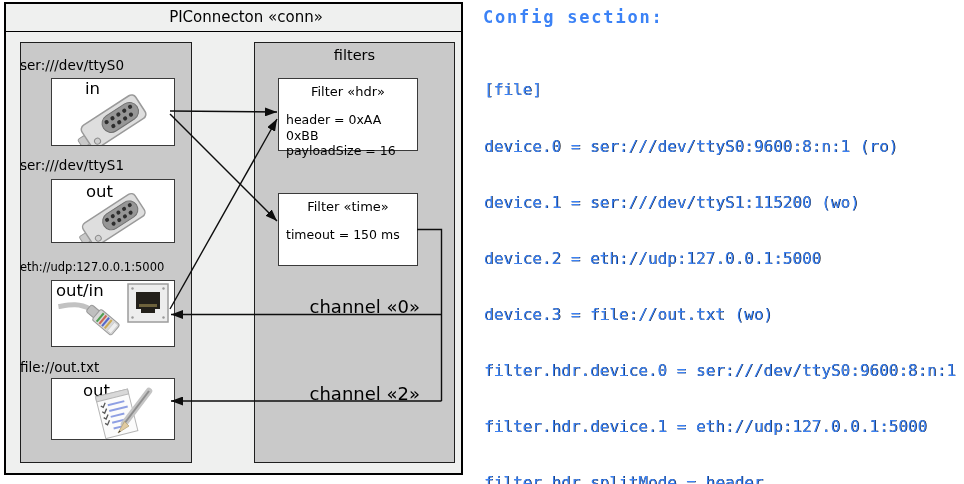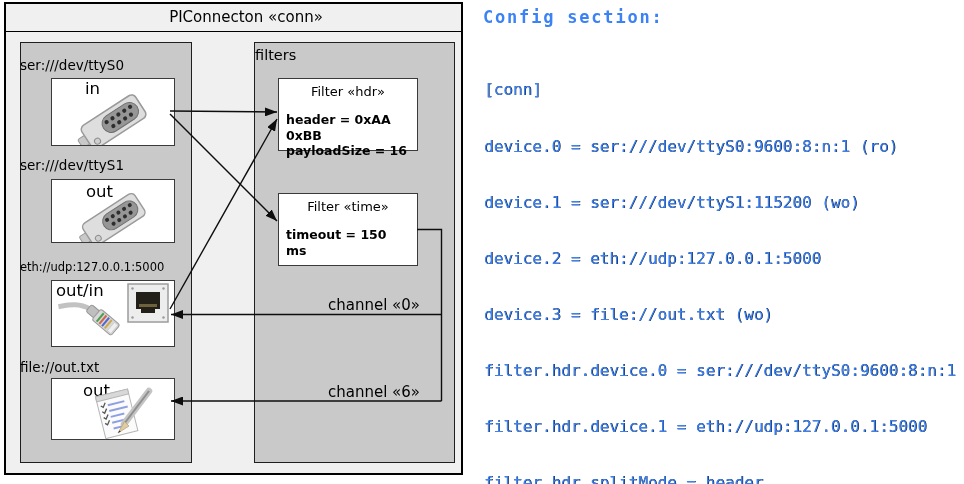--- a/index.html
+++ b/index.html
@@ -8,35 +8,35 @@
   .abs{position:absolute;box-sizing:border-box;}
 
   
   .outer{left:4px;top:2px;width:459px;height:473px;border:2.5px solid #000;background:#eff0ef;}
   .outer-title{height:27px;line-height:27px;text-align:center;font-size:15px;border-bottom:1.5px solid #000;padding-left:25px;}
 
   
   .col{background:#c9c9c9;border:1.5px solid #1f1f1f;}
   .devices-col{left:20px;top:42px;width:172px;height:421px;}
   .filters-col{left:254px;top:42px;width:201px;height:421px;}
-  .filters-title{font-size:14.5px;padding-top:4px;}
+  .filters-title{text-align:center;font-size:14.5px;padding-top:4px;}
 
   
   .dev-label{left:20px;width:172px;text-align:left;font-size:13.5px;}
   .dev-label.small{font-size:11.5px;}
   .dev-box{left:51px;width:124px;background:#fff;border:1.5px solid #3a3a3a;}
   .dir{position:absolute;font-size:16.5px;line-height:1;}
 
   
   .filter-box{left:278px;width:140px;height:73px;background:#fff;border:1.5px solid #3a3a3a;}
   .filter-title{text-align:center;font-size:13px;padding-top:5px;}
-  .filter-props{margin:13px 7px 0 7px;font-size:12.5px;line-height:15.5px;font-weight:bold;}
-
-  
-  .chan-label{left:290px;width:130px;text-align:right;font-size:15px;}
+  .filter-props{margin:13px 7px 0 7px;font-size:12.5px;line-height:15.5px;}
+
+  
+  .chan-label{left:290px;width:130px;text-align:right;font-size:18px;}
 
   
   .wires{left:0;top:0;width:964px;height:484px;pointer-events:none;}
 
   
   .config{font-family:"DejaVu Sans Mono","Liberation Mono",monospace;color:#3b82f6;}
   .config-heading{left:483px;top:7px;font-size:17px;letter-spacing:1.8px;font-weight:bold;}
   .config-lines{left:484px;top:44px;font-size:16px;line-height:18.7px;white-space:pre;
                 text-shadow:0.45px 0 0 #000;}
 </style>
@@ -165,41 +165,41 @@
   </div>
 
   <div class="abs filter-box" style="top:193px">
     <div class="filter-title">Filter «time»</div>
     <div class="filter-props">
       <div>timeout = 150 ms</div>
     </div>
   </div>
 
   <div class="abs chan-label" style="top:296px">channel «0»</div>
-  <div class="abs chan-label" style="top:383px">channel «6»</div>
+  <div class="abs chan-label" style="top:383px">channel «2»</div>
 
   <svg class="abs wires" width="964" height="484" viewBox="0 0 964 484">
     <defs>
       <marker id="arr" markerUnits="userSpaceOnUse" markerWidth="13" markerHeight="9" refX="12" refY="4.5" orient="auto">
         <path d="M0,0 L12,4.5 L0,9 z" fill="#0d0d0d"></path>
       </marker>
     </defs>
     <g stroke="#0d0d0d" stroke-width="1.4" fill="none">
       <path d="M170,111 L277,112" marker-end="url(#arr)"></path>
       <path d="M170,114 L277,221" marker-end="url(#arr)"></path>
       <path d="M170,309 L277,119" marker-end="url(#arr)"></path>
       <path d="M417,229.5 L441.5,229.5 L441.5,401"></path>
       <path d="M441.5,314.5 L171,314.5" marker-end="url(#arr)"></path>
       <path d="M441.5,401 L171,401" marker-end="url(#arr)"></path>
     </g>
   </svg>
 
   <div class="abs config config-heading">Config section:</div>
   <div class="abs config config-lines">
-    <div>[conn]</div>
+    <div>[file]</div>
     <div>device.0 = ser:///dev/ttyS0:9600:8:n:1 (ro)</div>
     <div>device.1 = ser:///dev/ttyS1:115200 (wo)</div>
     <div>device.2 = eth://udp:127.0.0.1:5000</div>
     <div>device.3 = file://out.txt (wo)</div>
     <div>filter.hdr.device.0 = ser:///dev/ttyS0:9600:8:n:1</div>
     <div>filter.hdr.device.1 = eth://udp:127.0.0.1:5000</div>
     <div>filter.hdr.splitMode = header</div>
     
     
     

